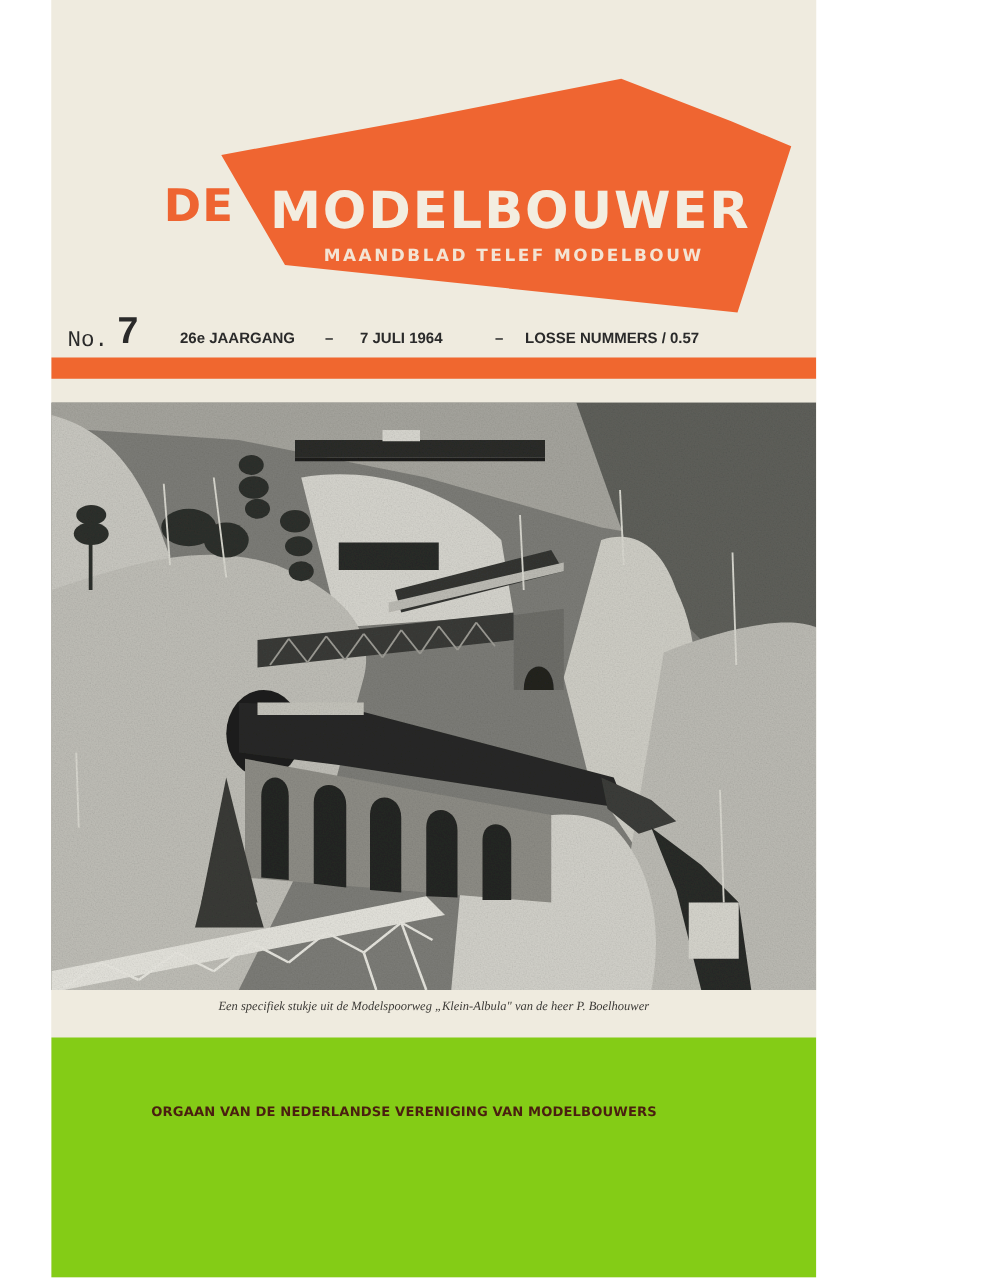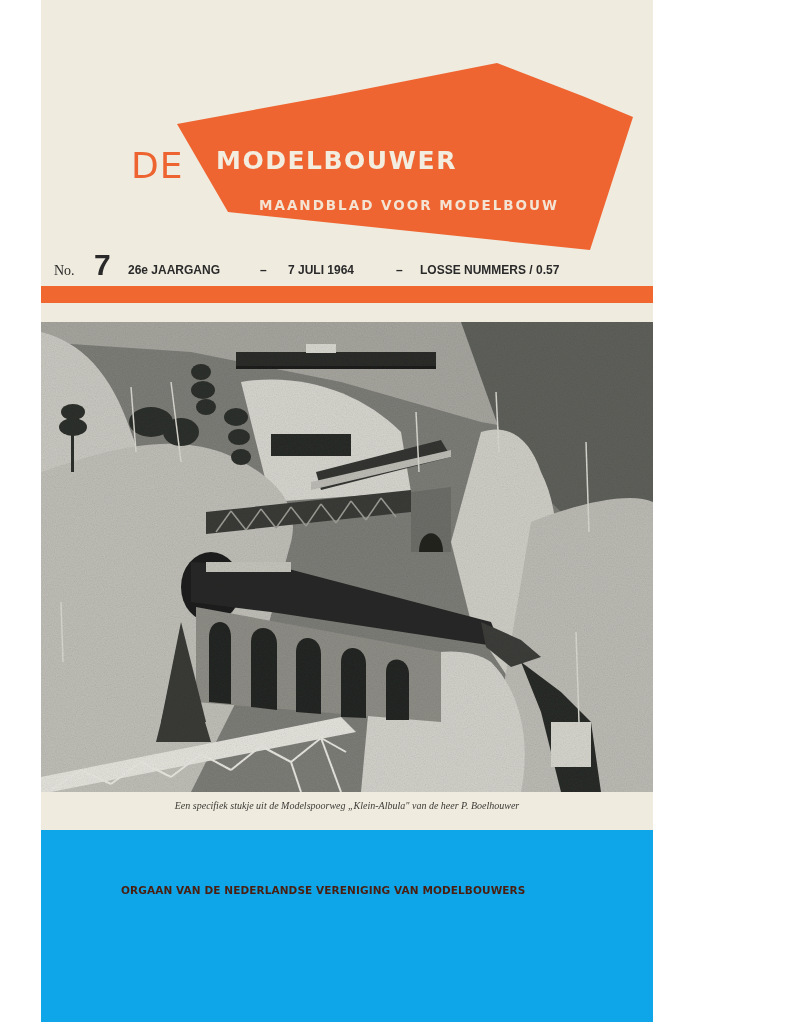--- a/index.html
+++ b/index.html
@@ -23,33 +23,33 @@
     .masthead-shape {
       position: absolute;
       left: 0; top: 0;
       width: 612px; height: 300px;
     }
     .title-de {
       position: absolute;
       left: 90px;
       top: 148px;
       font-family: "DejaVu Sans", sans-serif;
-      font-weight: normal;
+      font-weight: bold;
       font-size: 36px;
       letter-spacing: 1px;
       color: #ee6431;
       line-height: 1;
     }
     .title-main {
       position: absolute;
       left: 175px;
       top: 148px;
       font-family: "DejaVu Sans", sans-serif;
       font-weight: bold;
-      font-size: 25px;
+      font-size: 41px;
       letter-spacing: 1.5px;
       color: #f3ede0;
       line-height: 1;
     }
     .subtitle {
       position: absolute;
       left: 218px;
       top: 199px;
       font-family: "DejaVu Sans", sans-serif;
       font-weight: bold;
@@ -62,22 +62,22 @@
       position: absolute;
       left: 13px;
       top: 250px;
       height: 30px;
       width: 600px;
       color: #2a2a2a;
     }
     .issue-no-label {
       position: absolute;
       left: 0; top: 13px;
-      font-size: 14px;
-      font-family: Liberation Serif, serif;
+      font-size: 18px;
+      font-family: Liberation Mono, monospace;
     }
     .issue-no {
       position: absolute;
       left: 40px; top: 0px;
       font-size: 30px;
       font-weight: bold;
       font-family: "Liberation Sans", sans-serif;
       line-height: 1;
     }
     .issue-meta {
@@ -111,21 +111,21 @@
       font-style: italic;
       font-size: 10px;
       line-height: 12px;
       color: #3c3a36;
       text-align: center;
     }
     .footer {
       position: absolute;
       left: 0; top: 830px;
       width: 612px; height: 192px;
-      background: #0ea5e9;
+      background: #84cc16;
     }
     .footer-line {
       position: absolute;
       left: 80px;
       font-family: "DejaVu Sans", sans-serif;
       font-weight: bold;
       font-size: 10.5px;
       color: #4a1f10;
       white-space: nowrap;
       letter-spacing: 0.1px;
@@ -135,26 +135,26 @@
 <body>
 
 <div class="page">
 
   <svg class="masthead-shape" viewBox="0 0 612 300" width="612" height="300">
     <polygon points="136,124 294,95 456,63 544,97 592,117 549,250 187,212" fill="#ef6531"></polygon>
   </svg>
 
   <div class="title-de">DE</div>
   <div class="title-main">MODELBOUWER</div>
-  <div class="subtitle">MAANDBLAD VOOR MODELBOUW</div>
+  <div class="subtitle">MAANDBLAD TELEF MODELBOUW</div>
 
   <div class="issue-line">
     <span class="issue-no-label">No.</span>
     <span class="issue-no">7</span>
-    <span class="issue-meta" style="left:74px">26e JAARGANG</span>
+    <span class="issue-meta" style="left:90px">26e JAARGANG</span>
     <span class="issue-meta" style="left:206px">–</span>
     <span class="issue-meta" style="left:234px">7 JULI 1964</span>
     <span class="issue-meta" style="left:342px">–</span>
     <span class="issue-meta" style="left:366px">LOSSE NUMMERS / 0.57</span>
   </div>
 
   <div class="orange-band"></div>
 
   <div class="photo">
     <svg viewBox="0 0 612 470" width="612" height="470">

